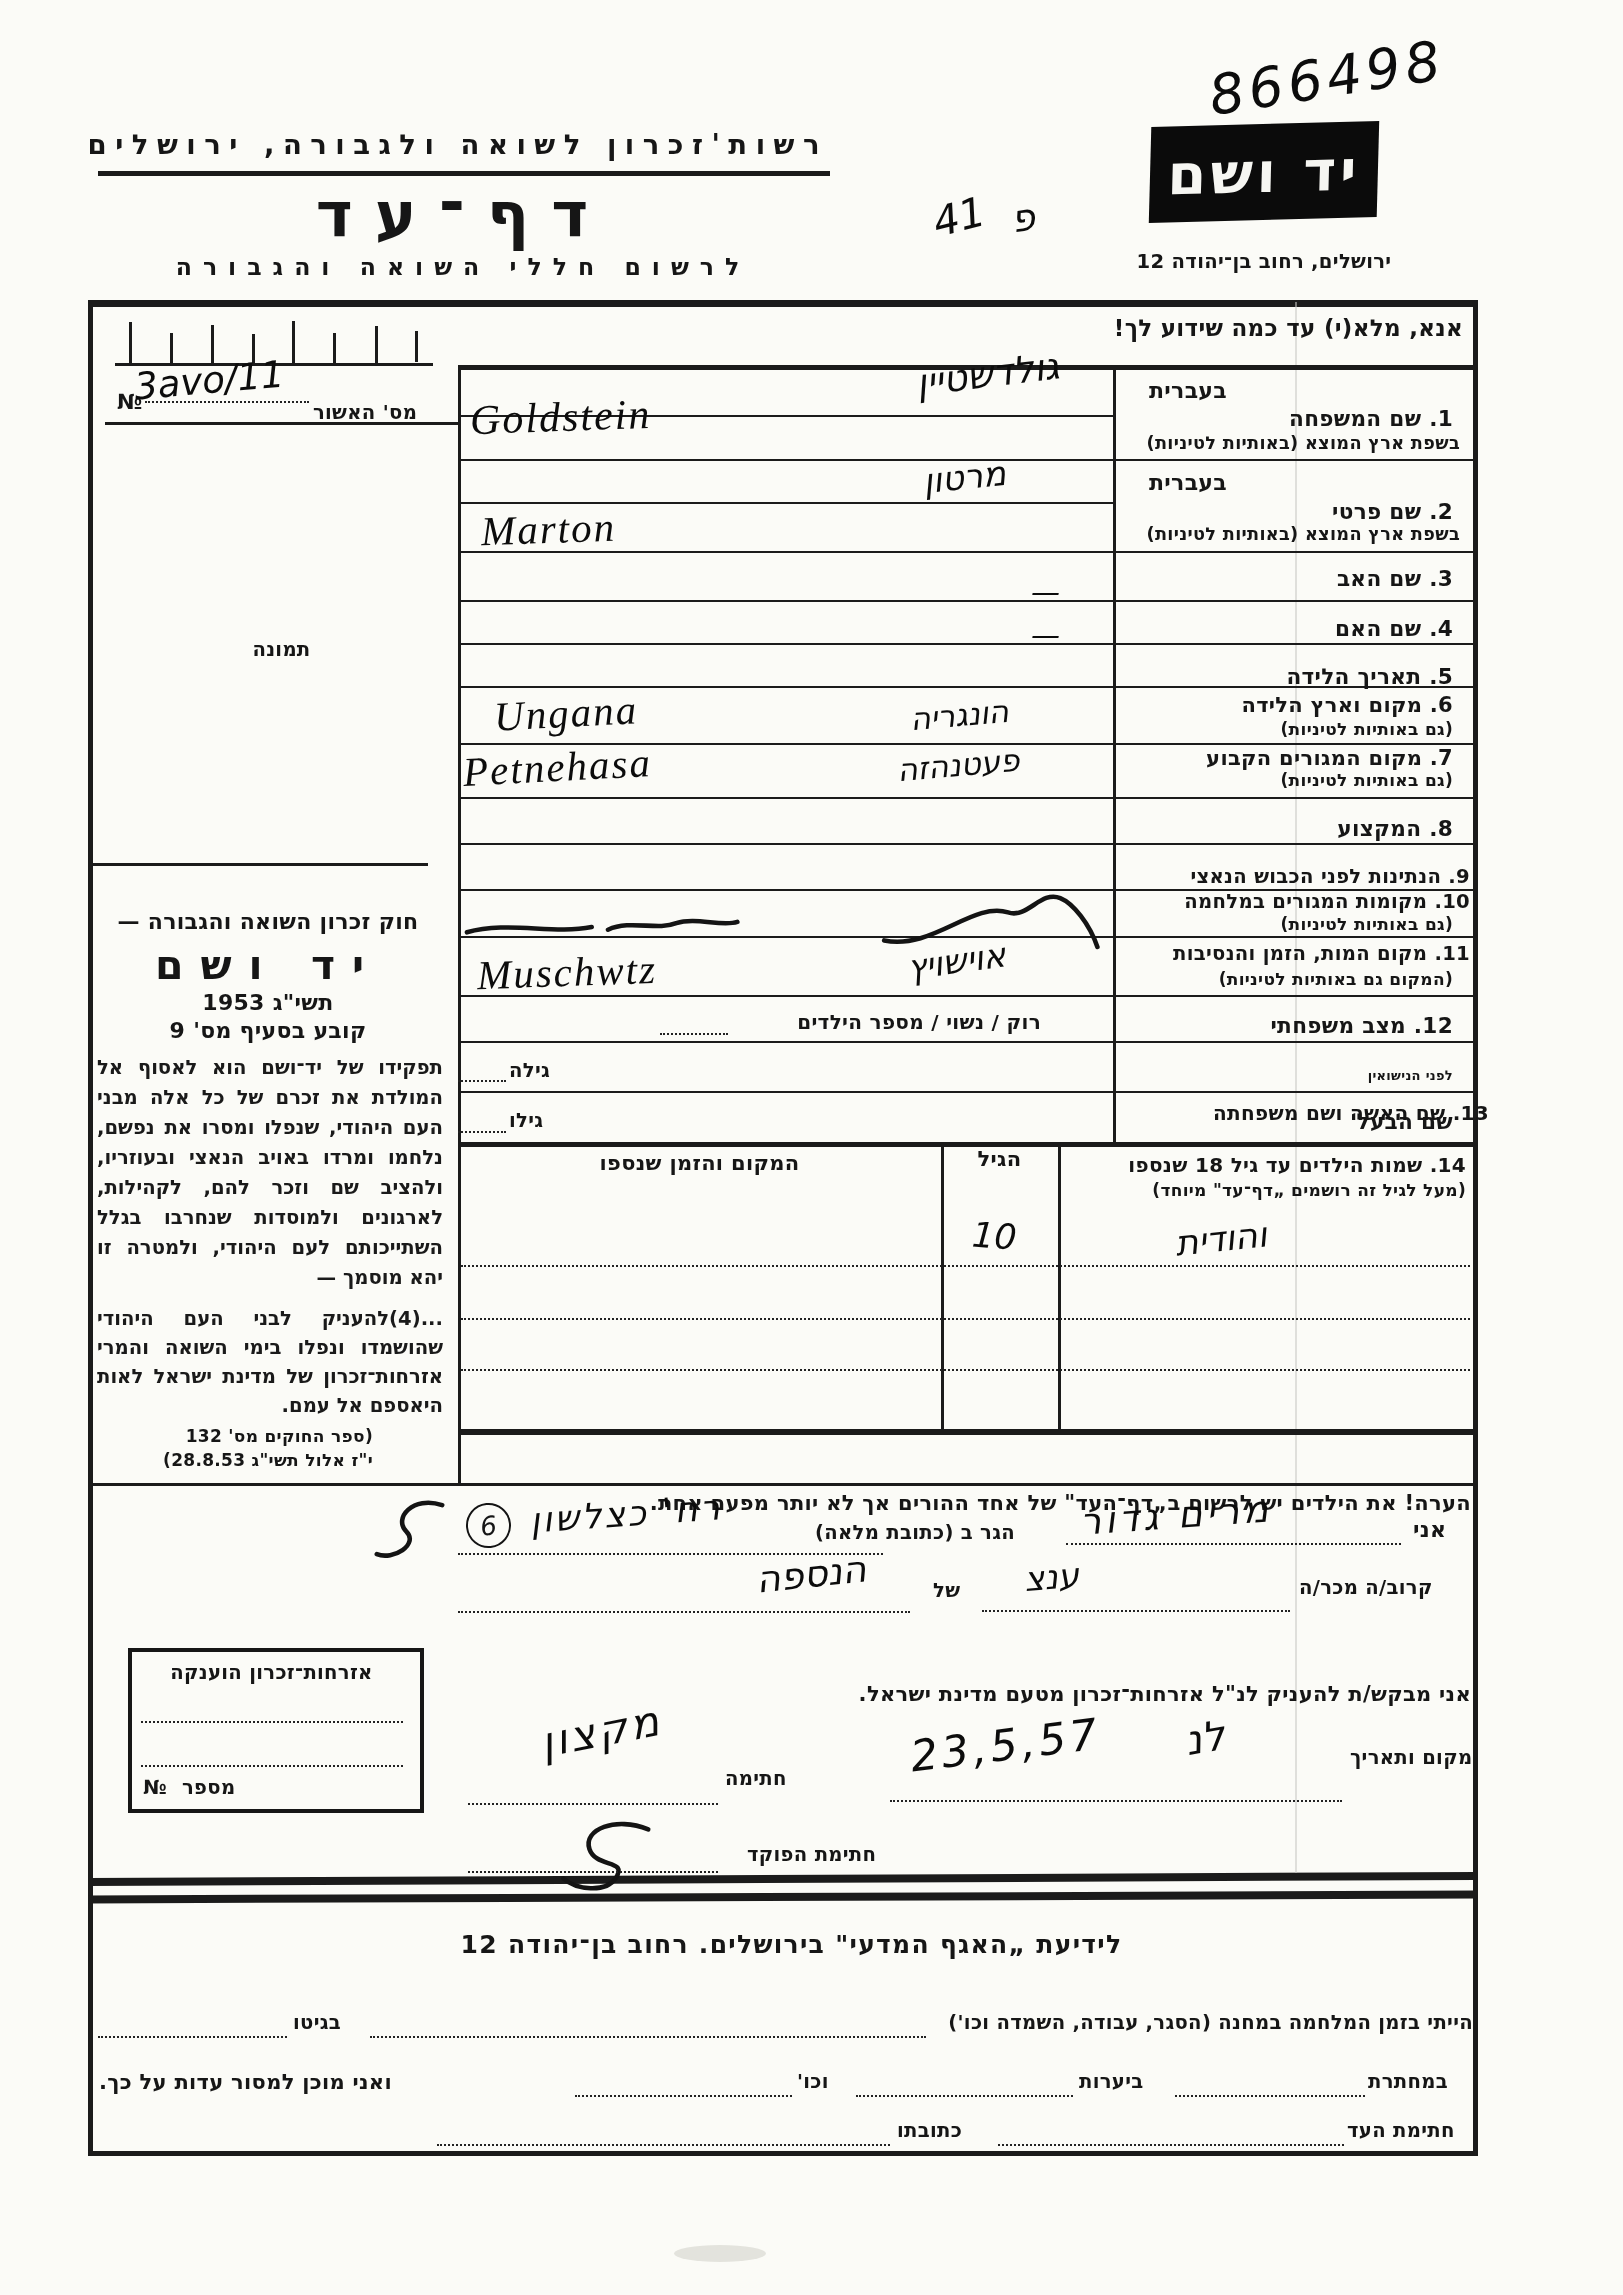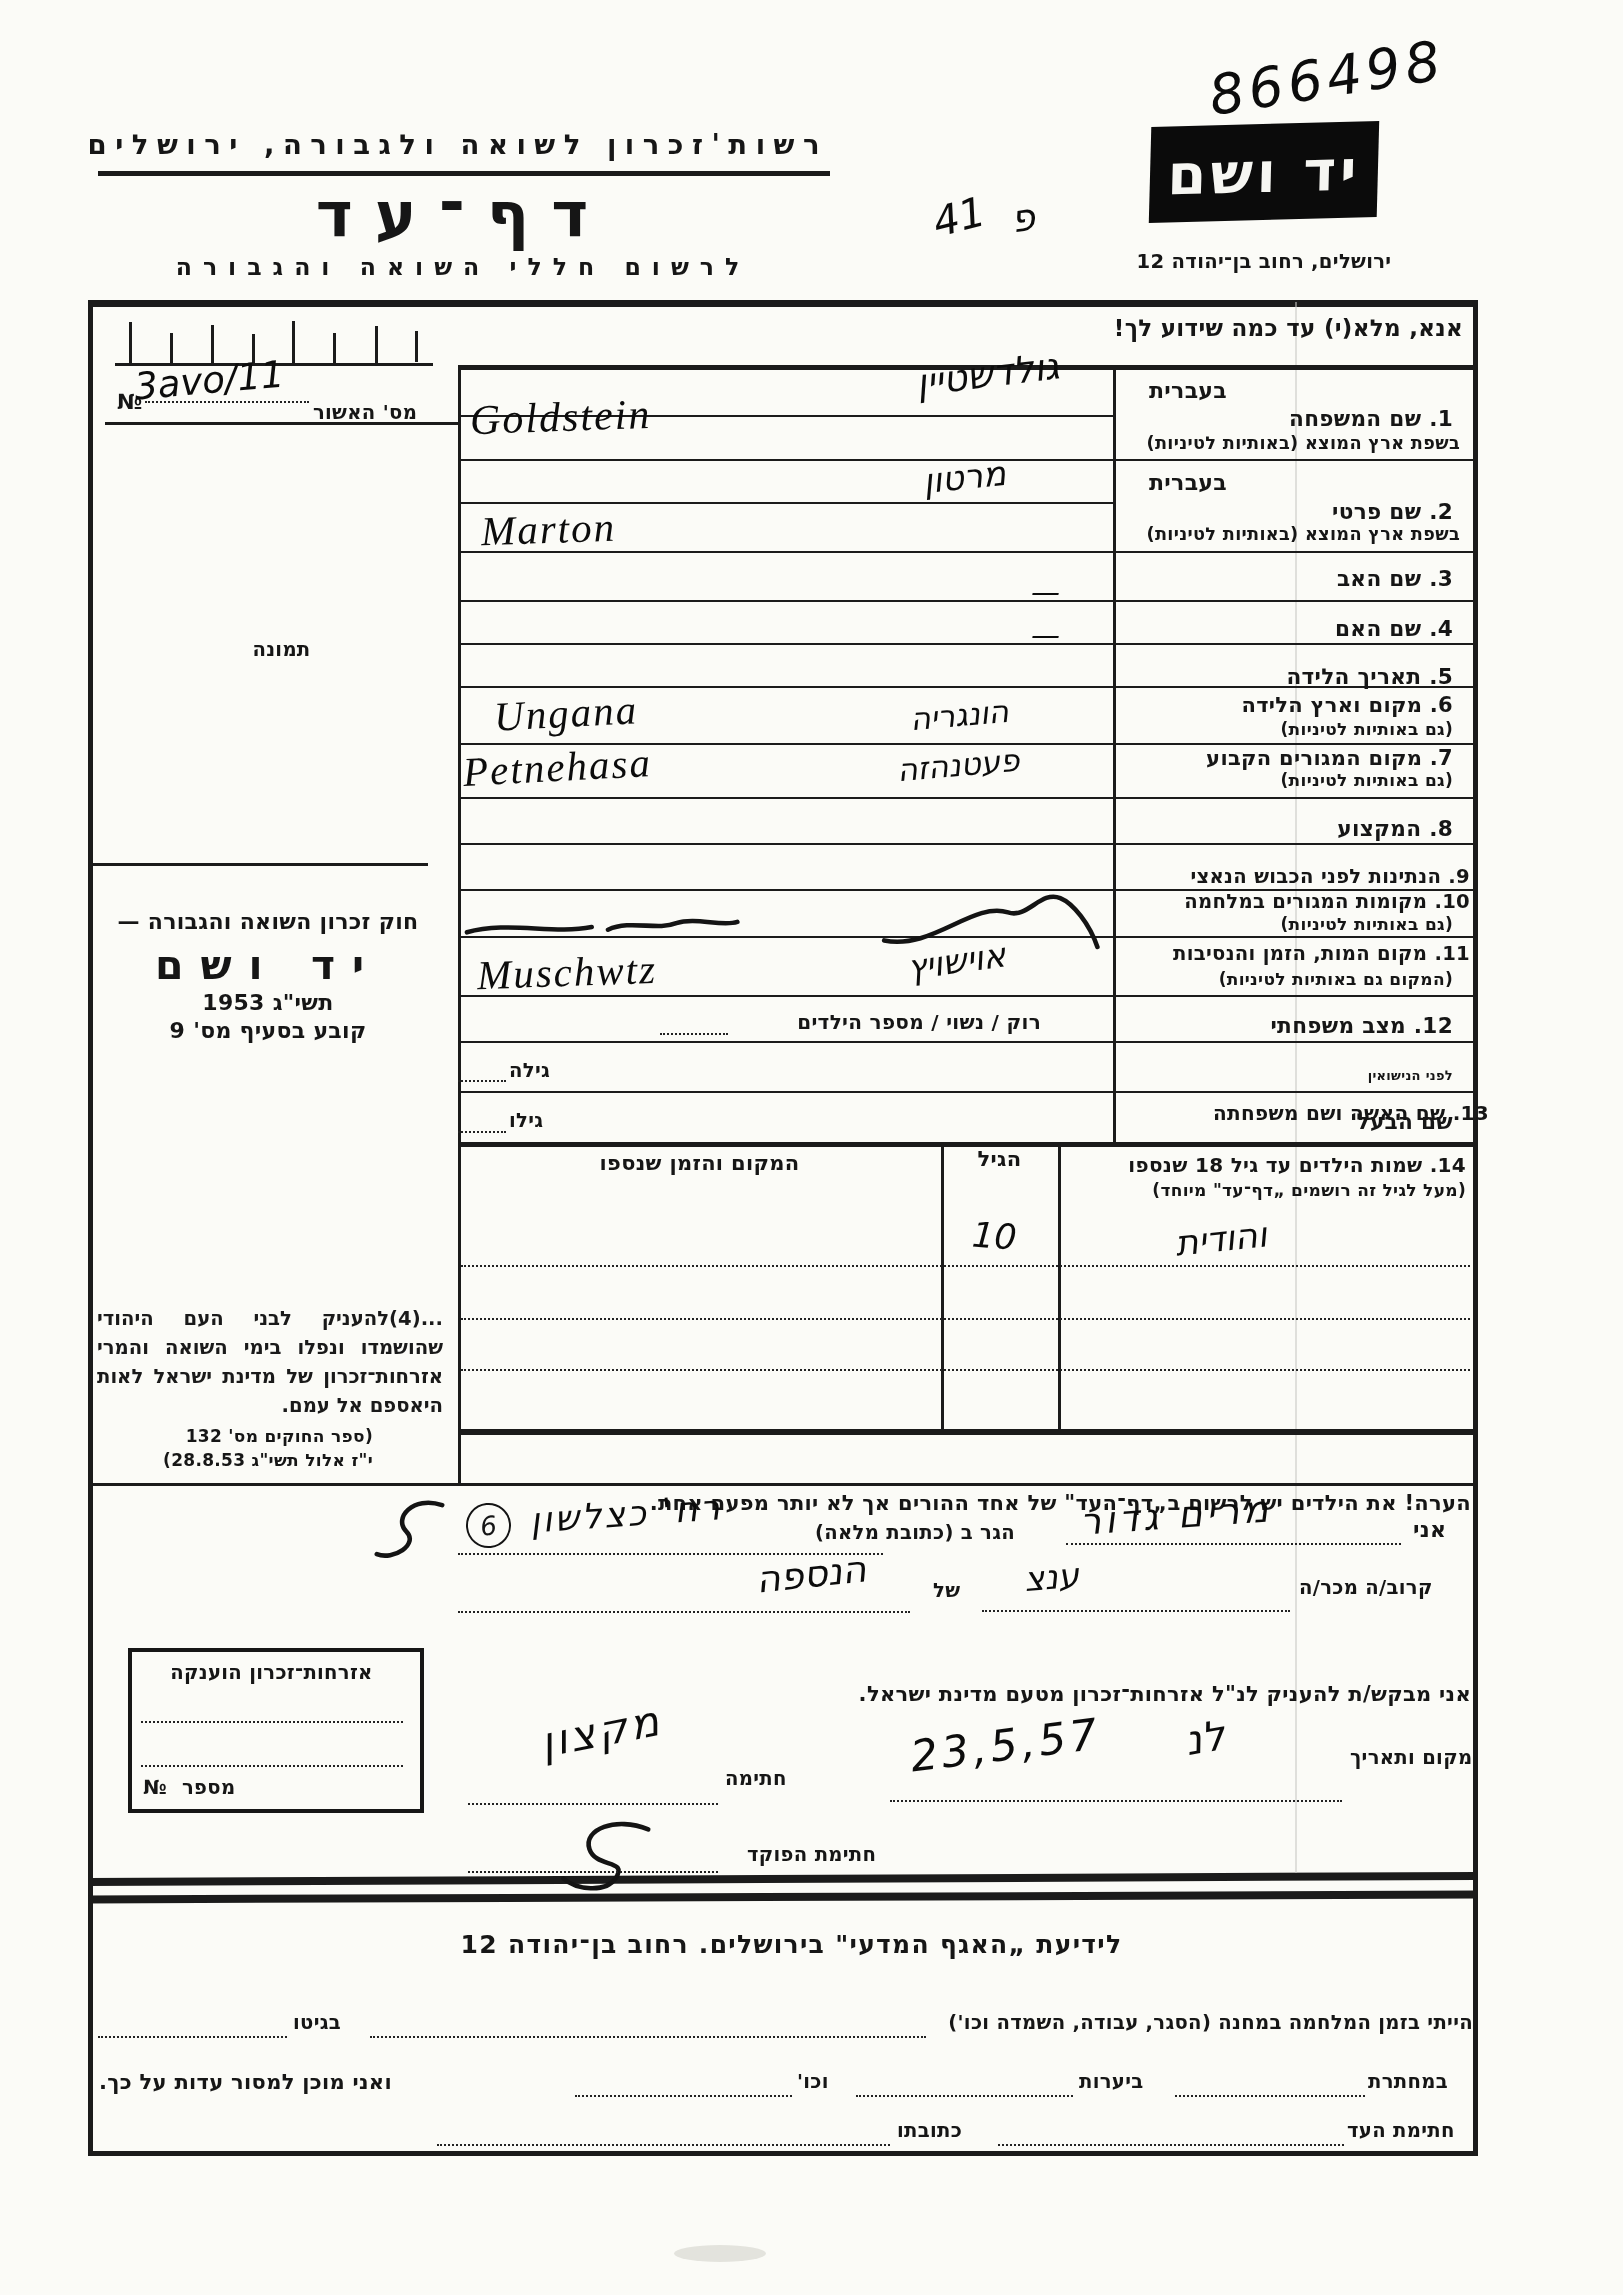--- a/index.html
+++ b/index.html
@@ -157,20 +157,21 @@
   <div class="dot" style="left:461px;top:1369px;width:1009px;"></div>
   <div class="ln" style="left:458px;top:1429px;width:1016px;height:5.9px;"></div>
 
   <div class="pt r" style="left:458px;top:1443px;width:1013px;font-size:21px;margin-top:48px;">הערה! את הילדים יש לרשום ב„דף־העד" של אחד ההורים אך לא יותר מפעם אחת.</div>
   <div class="ln" style="left:92px;top:1483px;width:1382px;height:2.6px;"></div>
 
   <div class="pt c" style="left:98px;top:909px;width:340px;font-size:22px;">חוק זכרון השואה והגבורה —</div>
   <div class="pt c" style="left:98px;top:941px;width:340px;font-size:41px;letter-spacing:17px;">יד ושם</div>
   <div class="pt c" style="left:98px;top:990px;width:340px;font-size:22px;">תשי"ג 1953</div>
   <div class="pt c" style="left:98px;top:1018px;width:340px;font-size:22px;">קובע בסעיף מס' 9</div>
+  <div class="par" style="left:97px;top:1053px;width:346px;font-size:19.6px;line-height:30px;">תפקידו של יד־ושם הוא לאסוף אל המולדת את זכרם של כל אלה מבני העם היהודי, שנפלו ומסרו את נפשם, נלחמו ומרדו באויב הנאצי ובעוזריו, ולהציב שם וזכר להם, לקהילות, לארגונים ולמוסדות שנחרבו בגלל השתייכותם לעם היהודי, ולמטרה זו יהא מוסמך —</div>
   <div class="par" style="left:97px;top:1304px;width:346px;font-size:19.6px;line-height:29px;">...(4)להעניק לבני העם היהודי שהושמדו ונפלו בימי השואה והמרי אזרחות־זכרון של מדינת ישראל לאות היאספם אל עמם.</div>
   <div class="pt r" style="left:98px;top:1426px;width:275px;font-size:17px;">(ספר החוקים מס' 132</div>
   <div class="pt r" style="left:98px;top:1450px;width:275px;font-size:17px;">י"ז אלול תשי"ג 28.8.53)</div>
 
   <div class="pt" style="left:1413px;top:1517px;font-size:22px;">אני</div>
   <div class="hw hwh" style="left:1080px;top:1494px;font-size:37px;letter-spacing:3.9px;transform:rotate(-4deg);">מרים גדור</div>
   <div class="dot" style="left:1066px;top:1543px;width:335px;"></div>
   <div class="pt" style="left:815px;top:1521px;font-size:19.6px;">הגר ב (כתובת מלאה)</div>
   <div class="hw hwh" style="left:530px;top:1494px;font-size:35px;letter-spacing:2.6px;transform:rotate(-4deg);">רח' כצלשון</div>
   <div style="position:absolute;left:466px;top:1503px;width:41px;height:41px;border:2.6px solid #141414;border-radius:50%;

